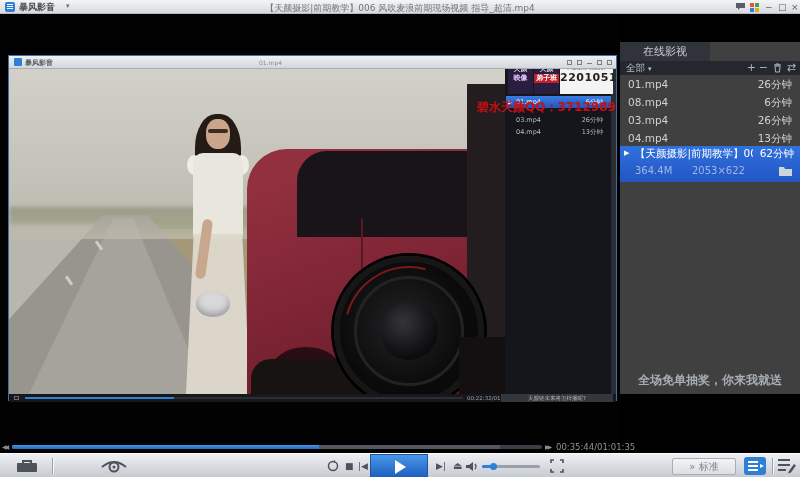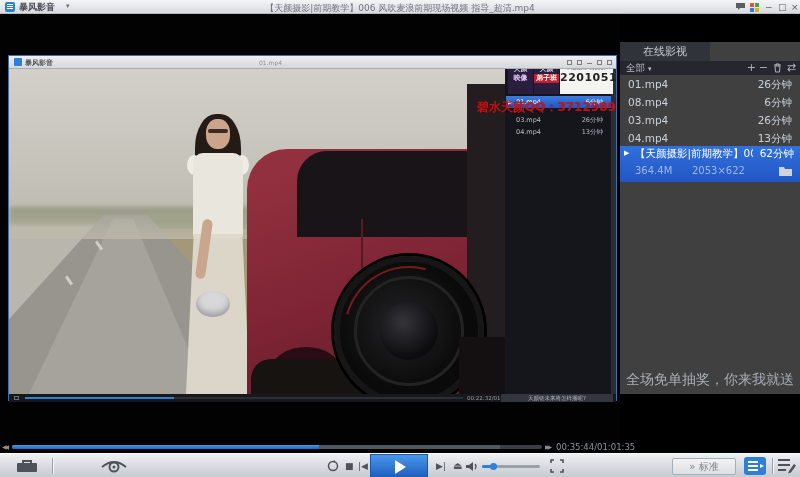--- a/index.html
+++ b/index.html
@@ -102,21 +102,21 @@
   .pl-filter{position:absolute;left:6px;top:1px;font-size:9.5px;color:#b9bec6;}
   .pl-tool{position:absolute;top:0;font-size:11px;color:#aeb4bc;line-height:14px;cursor:pointer;}
   .pl-row{position:absolute;left:0;width:180px;height:18px;font-size:10.5px;color:#cdd2d8;line-height:18px;cursor:pointer;}
   .pl-row .nm{position:absolute;left:8px;}
   .pl-row .du{position:absolute;right:8px;}
   .pl-sel{position:absolute;left:0;top:104px;width:180px;height:36px;background:linear-gradient(#3171dd,#2255c4);color:#fff;cursor:pointer;}
   .pl-sel .mark{position:absolute;left:4px;top:3px;font-size:7px;}
   .pl-sel .nm{position:absolute;left:15px;top:1px;font-size:10.5px;width:118px;white-space:nowrap;overflow:hidden;}
   .pl-sel .du{position:absolute;right:6px;top:1px;font-size:10.5px;font-weight:normal;}
   .pl-sel .meta{position:absolute;left:15px;top:19px;font-size:10px;color:#9fb6e6;}
-  .promo{position:absolute;left:0;bottom:5px;width:180px;text-align:center;font-size:14px;color:#a9aeb6;}
+  .promo{position:absolute;left:0;bottom:5px;width:180px;text-align:center;font-size:12px;color:#a9aeb6;font-weight:bold;}
   
   .control-bar{position:absolute;left:0;top:453px;width:800px;height:24px;
     background:linear-gradient(#eef0f3,#c6cbd2);border-top:1px solid #fbfcfd;}
   .cb-sep{position:absolute;top:4px;width:1px;height:16px;background:#9aa0a8;box-shadow:1px 0 0 #f5f6f8;}
   .cb-glyph{position:absolute;font-size:9px;color:#4e535a;line-height:24px;cursor:pointer;}
   .play-btn{position:absolute;left:370px;top:0;width:58px;height:24px;background:linear-gradient(#4a97e8,#1d5fc0);border:1px solid #1b54a8;cursor:pointer;}
   .play-tri{position:absolute;left:24px;top:5px;width:0;height:0;border-left:11px solid #fff;border-top:7px solid transparent;border-bottom:7px solid transparent;}
   .vol-track{position:absolute;left:482px;top:11px;width:58px;height:3px;background:#9aa0a8;border-radius:2px;cursor:pointer;}
   .vol-fill{height:3px;background:#2e81d6;border-radius:2px;}
   .vol-thumb{position:absolute;top:-2px;width:7px;height:7px;background:#2e81d6;border-radius:50%;}

